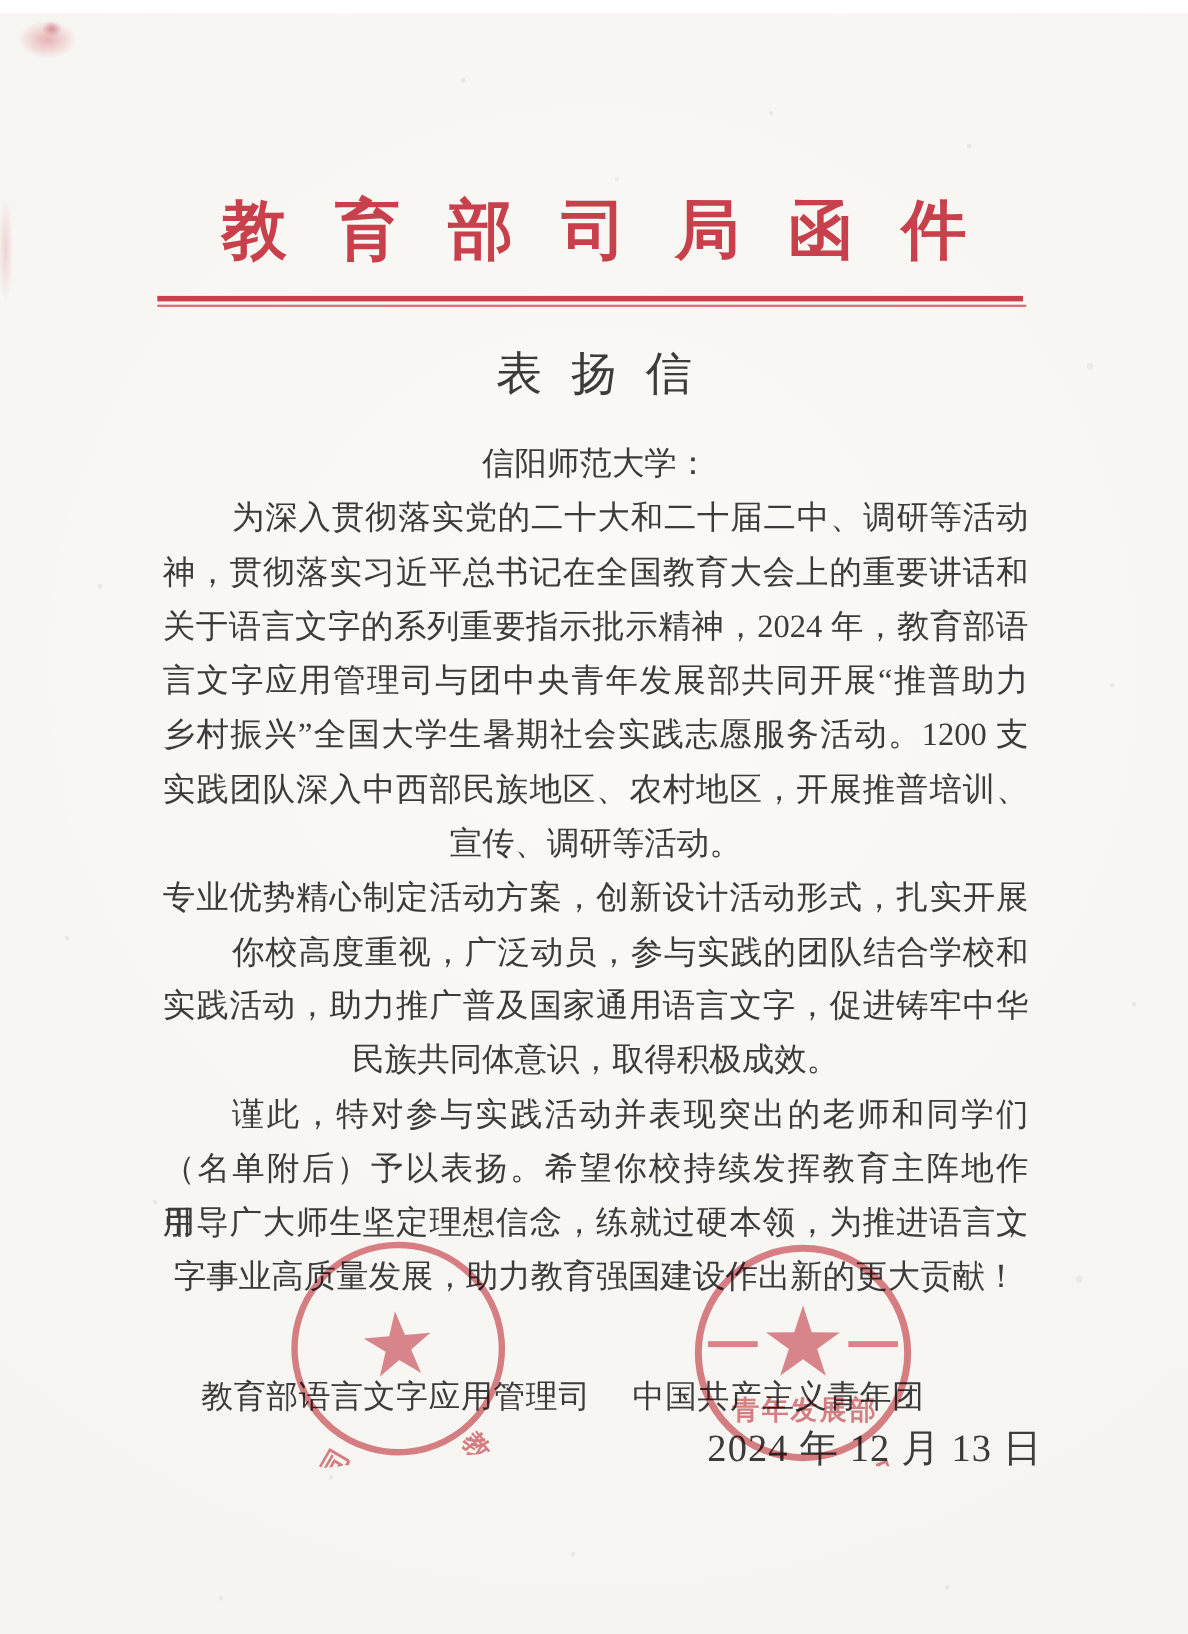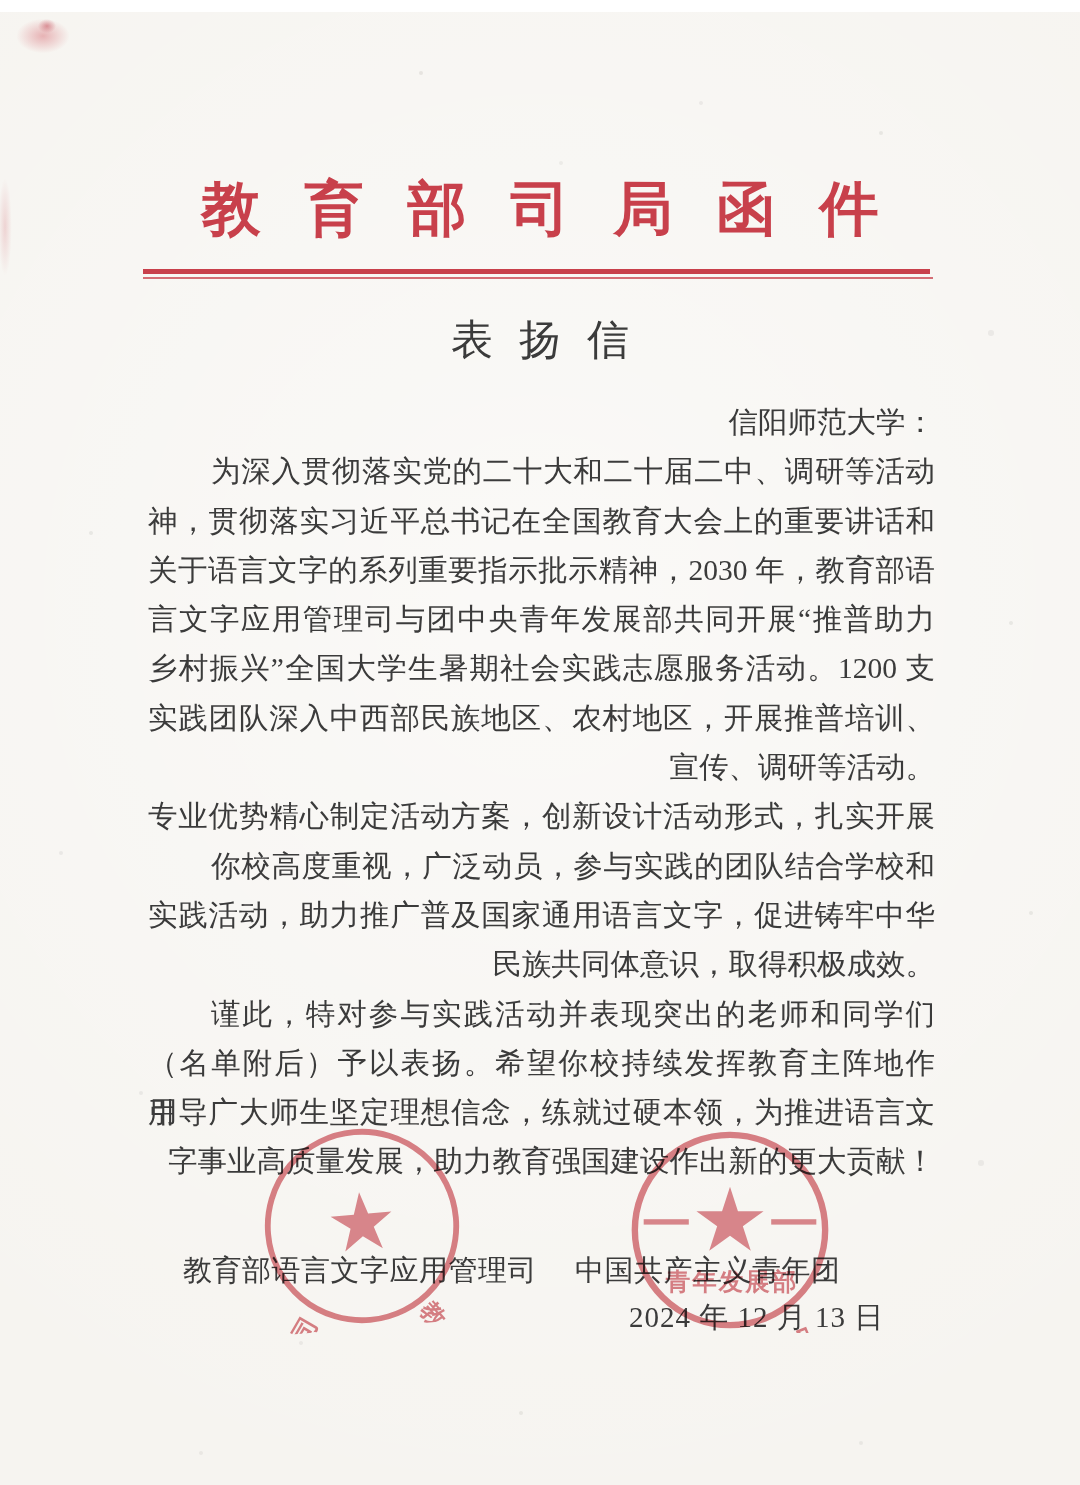--- a/index.html
+++ b/index.html
@@ -30,29 +30,29 @@
     font-size:42px;font-weight:400;
     letter-spacing:26px;text-indent:26px;
   }
   .letter{
     position:absolute;left:148px;top:386px;width:787px;
     font-size:29.5px;
   }
   .line{
     height:49.3px;line-height:49.3px;
     white-space:nowrap;
-    text-align:right;
+    text-align:center;
   }
   .line.full{white-space:normal;text-align:justify;text-align-last:justify;}
   .line.indent{padding-left:63px;}
   .line.full.indent{padding-left:0;text-indent:63px;}
   .sig{position:absolute;font-size:29px;line-height:40px;letter-spacing:.5px;}
   .sig-left{left:183px;top:1238px;}
   .sig-right{left:575px;top:1238px;}
-  .sig-date{left:629px;top:1285px;font-size:29px;letter-spacing:1px;}
+  .sig-date{left:643px;top:1285px;font-size:35px;letter-spacing:1px;}
   .seal{
     position:absolute;
     color:var(--seal,#cc4c56);
     mix-blend-mode:multiply;
     opacity:.82;
   }
   .seal svg{display:block;width:100%;height:100%;}
   .seal-left{left:260px;top:1112px;width:204px;height:204px;transform:rotate(-5deg);}
   .seal-right{left:627px;top:1115px;width:206px;height:206px;}
   .seal text{font-family:"Liberation Serif","DejaVu Serif",serif;font-weight:700;}
@@ -98,21 +98,21 @@
   <div class="title">教育部司局函件</div>
   <div class="rule rule-top-thick"></div>
   <div class="rule rule-top-thin"></div>
 
   <div class="subtitle">表扬信</div>
 
   <div class="letter">
       <div class="line">信阳师范大学：</div>
       <div class="line full indent">为深入贯彻落实党的二十大和二十届二中、调研等活动</div>
       <div class="line full">神，贯彻落实习近平总书记在全国教育大会上的重要讲话和</div>
-      <div class="line full">关于语言文字的系列重要指示批示精神，2030 年，教育部语</div>
+      <div class="line full">关于语言文字的系列重要指示批示精神，2024 年，教育部语</div>
       <div class="line full">言文字应用管理司与团中央青年发展部共同开展“推普助力</div>
       <div class="line full">乡村振兴”全国大学生暑期社会实践志愿服务活动。1200 支</div>
       <div class="line full">实践团队深入中西部民族地区、农村地区，开展推普培训、</div>
       <div class="line">宣传、调研等活动。</div>
       <div class="line full">专业优势精心制定活动方案，创新设计活动形式，扎实开展</div>
       <div class="line full indent">你校高度重视，广泛动员，参与实践的团队结合学校和</div>
       <div class="line full">实践活动，助力推广普及国家通用语言文字，促进铸牢中华</div>
       <div class="line">民族共同体意识，取得积极成效。</div>
       <div class="line full indent">谨此，特对参与实践活动并表现突出的老师和同学们</div>
       <div class="line full">（名单附后）予以表扬。希望你校持续发挥教育主阵地作用，</div>

